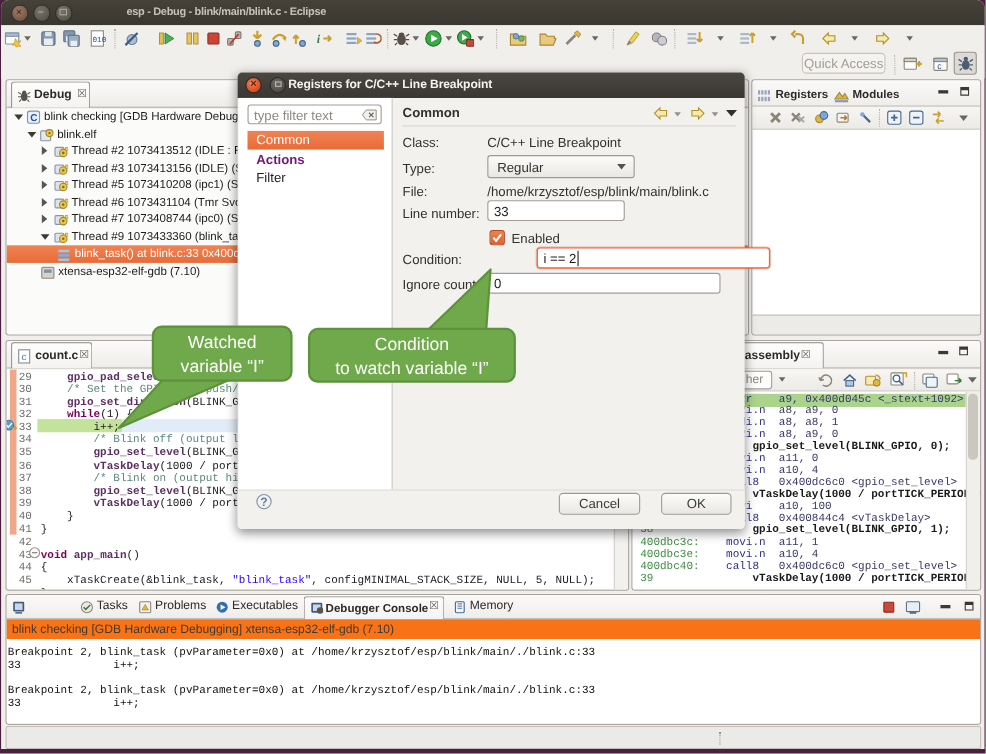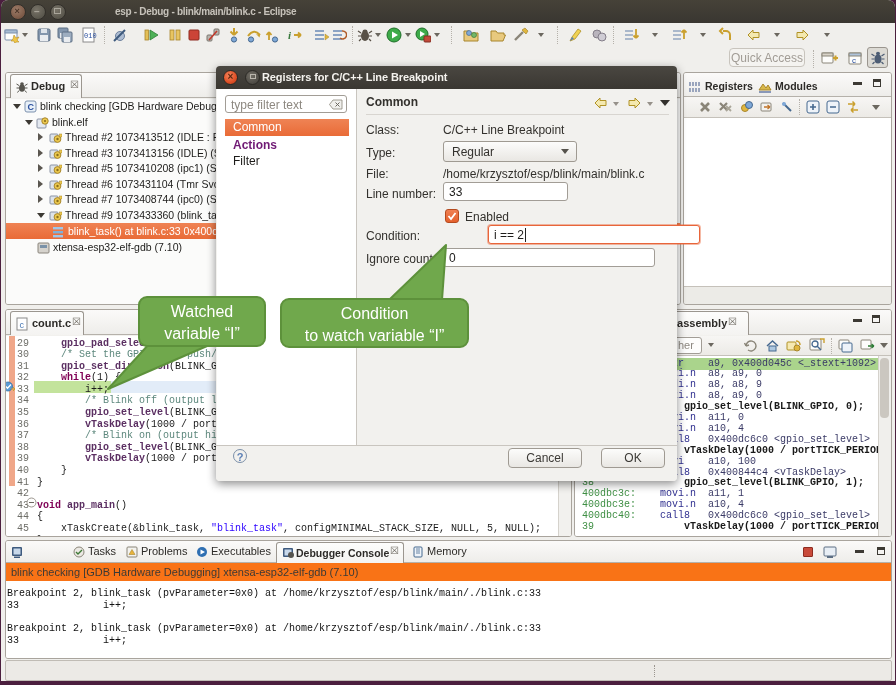--- a/index.html
+++ b/index.html
@@ -500,21 +500,21 @@
     <svg class="abs" style="left:285px;top:2px" width="15" height="15">
           <rect x="1" y="2" width="10" height="9" rx="1" fill="#fdfdfc" stroke="#8a8578"></rect>
           <path d="M8 8 h6 M14 8 l-2.5 -2 M14 8 l-2.5 2" stroke="#2e7d36" stroke-width="1.3" fill="none"></path>
         </svg>
     <div class="abs" style="left:305px;top:7px;width:0;height:0;border-top:5px solid #6b675f;border-left:4px solid transparent;border-right:4px solid transparent;"></div>
   </div>
   <div class="abs" style="left:0;top:46px;right:0;bottom:0;background:#ffffff;">
     <div class="abs" style="left:0;top:2px;right:13px;height:11.5px;background:#aad48c;"></div>
     <div class="mono abs" style="left:7px;top:2.5px;line-height:10.9px;"><span class="da">400dbc26:</span>    <span class="dm">l32r</span>    <span class="do">a9, 0x400d045c &lt;_stext+1092&gt;</span>
 <span class="da">400dbc29:</span>    <span class="dm">l32i.n</span>  <span class="do">a8, a9, 0</span>
-<span class="da">400dbc2b:</span>    <span class="dm">addi.n</span>  <span class="do">a8, a8, 9</span>
+<span class="da">400dbc2b:</span>    <span class="dm">addi.n</span>  <span class="do">a8, a8, 1</span>
 <span class="da">400dbc2d:</span>    <span class="dm">s32i.n</span>  <span class="do">a8, a9, 0</span>
 <span class="da">35</span>               <span class="ds">gpio_set_level(BLINK_GPIO, 0);</span>
 <span class="da">400dbc2f:</span>    <span class="dm">movi.n</span>  <span class="do">a11, 0</span>
 <span class="da">400dbc31:</span>    <span class="dm">movi.n</span>  <span class="do">a10, 4</span>
 <span class="da">400dbc33:</span>    <span class="dm">call8</span>   <span class="do">0x400dc6c0 &lt;gpio_set_level&gt;</span>
 <span class="da">36</span>               <span class="ds">vTaskDelay(1000 / portTICK_PERIOD_MS);</span>
 <span class="da">400dbc36:</span>    <span class="dm">movi</span>    <span class="do">a10, 100</span>
 <span class="da">400dbc39:</span>    <span class="dm">call8</span>   <span class="do">0x400844c4 &lt;vTaskDelay&gt;</span>
 <span class="da">38</span>               <span class="ds">gpio_set_level(BLINK_GPIO, 1);</span>
 <span class="da">400dbc3c:</span>    <span class="dm">movi.n</span>  <span class="do">a11, 1</span>

